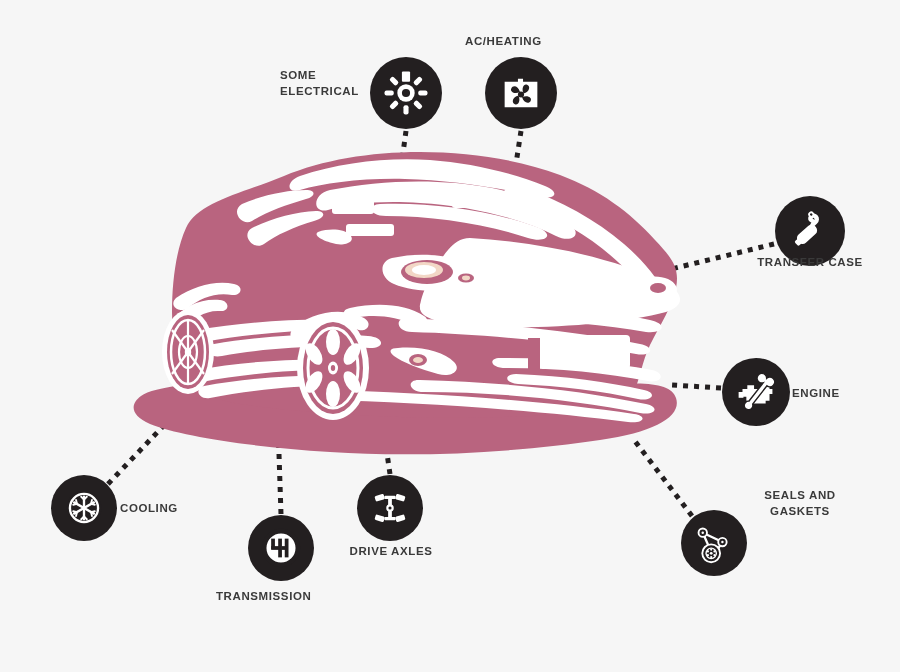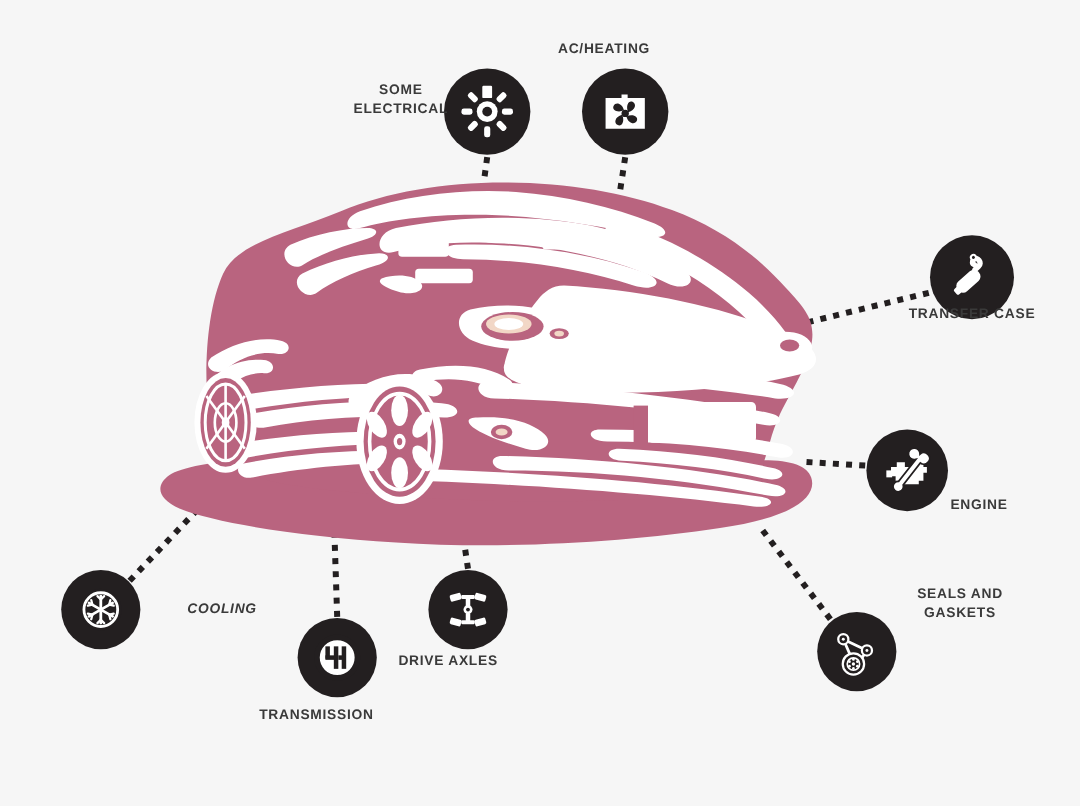--- a/index.html
+++ b/index.html
@@ -355,24 +355,24 @@
           <use href="#ico-gear-shift-icon" x="257.57" y="524.57" width="46.86" height="46.86"></use>
         </g>
         <g style="cursor: pointer;">
           <circle cx="84" cy="508" r="33" fill="#231f20"></circle>
           <use href="#ico-snowflake-tire-icon" x="60.57" y="484.57" width="46.86" height="46.86"></use>
         </g>
       </g>
   </svg>
 
   <div id="labels">
-      <div class="node-label" style="left: 280px; top: 68px; width: 108px; text-align: center; color: rgb(58, 58, 58);">SOME
+      <div class="node-label" style="left: 280px; top: 68px; width: 108px; text-align: left; color: rgb(58, 58, 58);">SOME
 ELECTRICAL</div>
       <div class="node-label" style="left: 465px; top: 34px; width: 112px; text-align: left; color: rgb(58, 58, 58);">AC/HEATING</div>
       <div class="node-label" style="left: 742px; top: 255px; width: 136px; text-align: center; color: rgb(58, 58, 58);">TRANSFER CASE</div>
-      <div class="node-label" style="left: 792px; top: 386px; width: 80px; text-align: left; color: rgb(58, 58, 58); margin-top: 28px;">ENGINE</div>
+      <div class="node-label" style="left: 792px; top: 386px; width: 80px; text-align: left; color: rgb(58, 58, 58);">ENGINE</div>
       <div class="node-label" style="left: 740px; top: 488px; width: 120px; text-align: center; color: rgb(58, 58, 58);">SEALS AND
 GASKETS</div>
-      <div class="node-label" style="left: 332px; top: 544px; width: 118px; text-align: left; color: rgb(58, 58, 58);">DRIVE AXLES</div>
+      <div class="node-label" style="left: 332px; top: 544px; width: 118px; text-align: center; color: rgb(58, 58, 58);">DRIVE AXLES</div>
       <div class="node-label" style="left: 216px; top: 589px; width: 132px; text-align: left; color: rgb(58, 58, 58);">TRANSMISSION</div>
-      <div class="node-label" style="left: 120px; top: 501px; width: 94px; text-align: right; color: rgb(58, 58, 58); font-style: italic;">COOLING</div>
+      <div class="node-label" style="left: 120px; top: 501px; width: 94px; text-align: left; color: rgb(58, 58, 58);">COOLING</div>
     </div>
 </div>
 
 </body></html>

